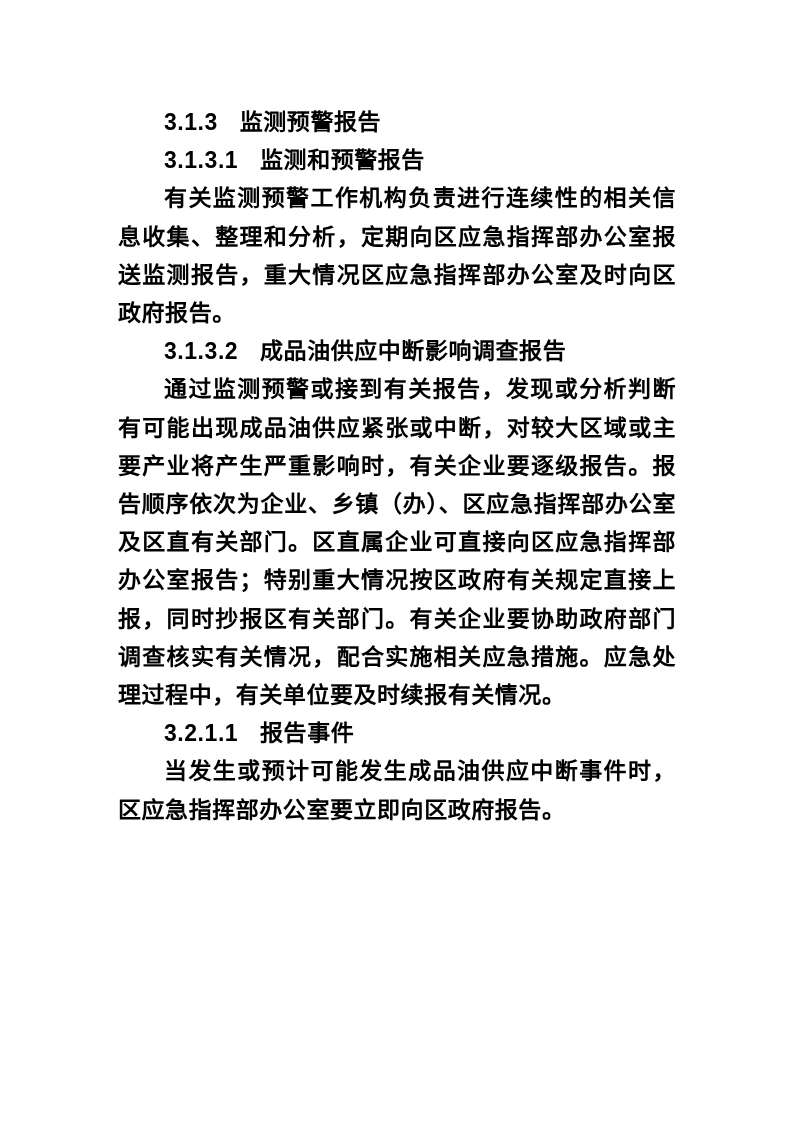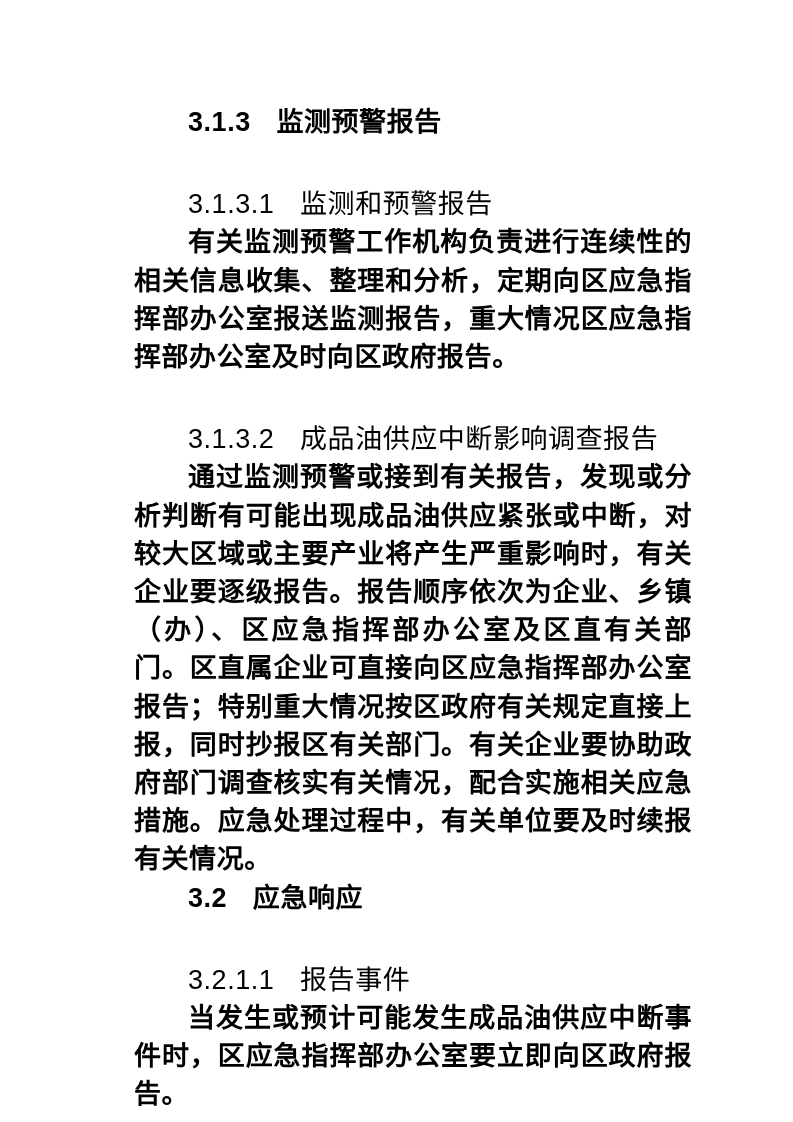--- a/index.html
+++ b/index.html
@@ -8,52 +8,51 @@
     position: relative;
     width: 793px;
     height: 1122px;
     background: #ffffff;
     color: #000000;
     font-family: "Liberation Sans", "DejaVu Sans", sans-serif;
     overflow: hidden;
   }
   .content {
     position: absolute;
-    left: 134px;
+    left: 118px;
     top: 103px;
     width: 558px;
-    font-size: 27px;
+    font-size: 23px;
     line-height: 38.2px;
     letter-spacing: 0.55px;
     text-align: justify;
   }
   .block { margin: 0; padding: 0; }
   .heading2 { font-weight: bold; text-indent: 2em; text-align: left; }
-  .heading3 { font-weight: normal; text-indent: 2em; text-align: left; margin-top: 44px; }
+  .heading3 { font-weight: bold; text-indent: 2em; text-align: left; }
   .heading2 .num, .heading3 .num { margin-right: 0.95em; }
   .paragraph { text-indent: 2em; font-weight: bold; }
 </style>
 </head>
 <body>
 
 <div class="page">
   <div class="content">
 
     <p class="block heading2"><span class="num">3.1.3</span><span class="title">监测预警报告</span></p>
 
     <p class="block heading3"><span class="num">3.1.3.1</span><span class="title">监测和预警报告</span></p>
 
     <p class="block paragraph">有关监测预警工作机构负责进行连续性的相关信息收集、整理和分析，定期向区应急指挥部办公室报送监测报告，重大情况区应急指挥部办公室及时向区政府报告。</p>
 
 
     <p class="block heading3"><span class="num">3.1.3.2</span><span class="title">成品油供应中断影响调查报告</span></p>
 
     <p class="block paragraph">通过监测预警或接到有关报告，发现或分析判断有可能出现成品油供应紧张或中断，对较大区域或主要产业将产生严重影响时，有关企业要逐级报告。报告顺序依次为企业、乡镇（办）、区应急指挥部办公室及区直有关部门。区直属企业可直接向区应急指挥部办公室报告；特别重大情况按区政府有关规定直接上报，同时抄报区有关部门。有关企业要协助政府部门调查核实有关情况，配合实施相关应急措施。应急处理过程中，有关单位要及时续报有关情况。</p>
 
-    <p class="block heading2"><span class="num">3.2</span><span class="title">应急响应</span></p>
 
 
     <p class="block heading3"><span class="num">3.2.1.1</span><span class="title">报告事件</span></p>
 
     <p class="block paragraph">当发生或预计可能发生成品油供应中断事件时，区应急指挥部办公室要立即向区政府报告。</p>
 
   </div>
 </div>
 
 </body></html>

